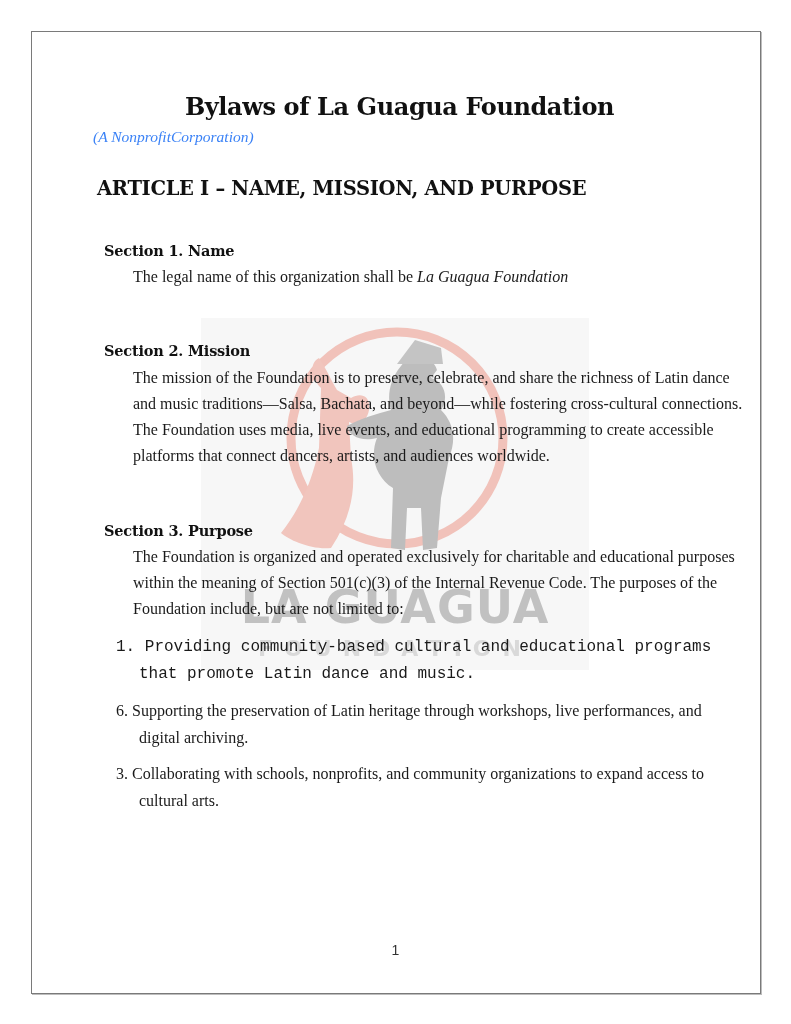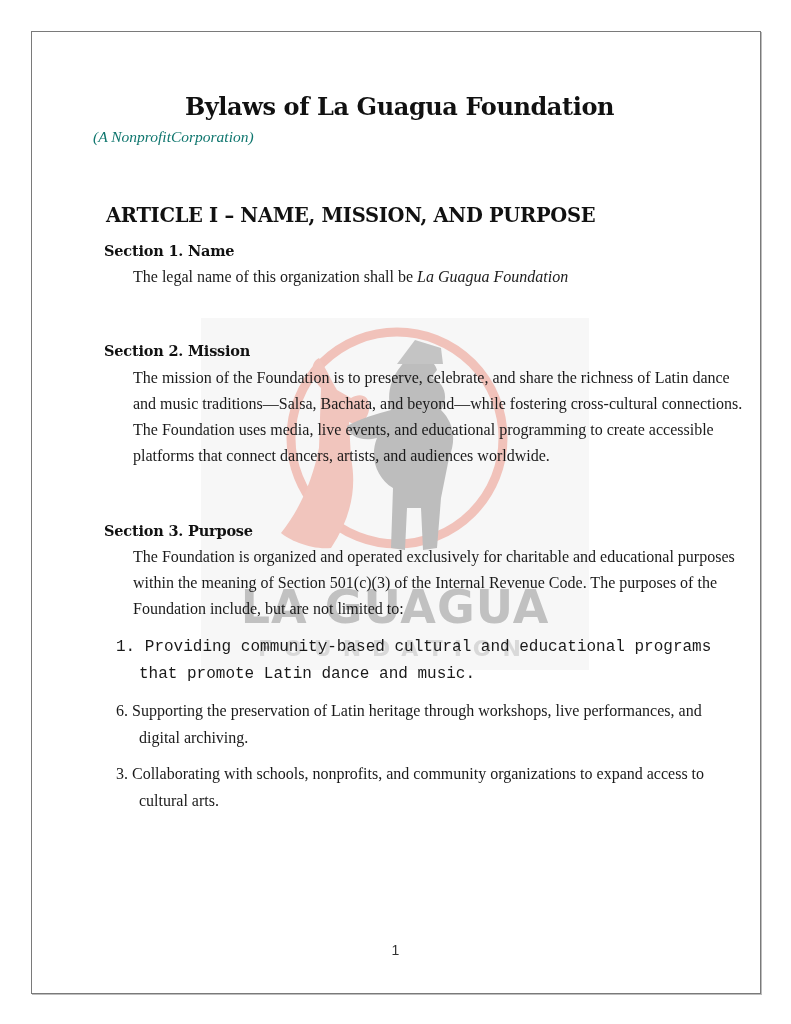--- a/index.html
+++ b/index.html
@@ -29,25 +29,25 @@
     .content { position: absolute; left: 0; top: 0; width: 791px; height: 1024px; z-index: 1;
       font-family: "DejaVu Serif", serif; color: #111; }
 
     .title {
       position: absolute; left: 0; width: 791px; top: 92px; text-align: center;
       font-family: "DejaVu Serif", serif; font-weight: bold; font-size: 24px; letter-spacing: -0.4px;
       padding-left: 8px; box-sizing: border-box;
     }
     .subtitle {
       position: absolute; left: 93px; top: 128px;
-      font-family: "Liberation Serif", serif; font-style: italic; font-size: 15.5px; color: #0f766e;
+      font-family: "Liberation Serif", serif; font-style: italic; font-size: 15.5px; color: #3b82f6;
     }
     .article {
-      position: absolute; left: 106px; top: 177px;
-      font-family: "DejaVu Serif", serif; font-weight: bold; font-size: 19.5px; letter-spacing: -0.3px; margin-top: 27px;
+      position: absolute; left: 97px; top: 177px;
+      font-family: "DejaVu Serif", serif; font-weight: bold; font-size: 19.5px; letter-spacing: -0.3px;
     }
     .sec-head {
       position: absolute; left: 104px;
       font-family: "DejaVu Serif", serif; font-weight: bold; font-size: 14.5px; letter-spacing: -0.2px;
     }
     .para {
       position: absolute; left: 93px; width: 610px;
       font-family: "Liberation Serif", serif; font-size: 16px; line-height: 26px; color: #1a1a1a; margin-left: 40px;
     }
     .para em { font-style: italic; }

